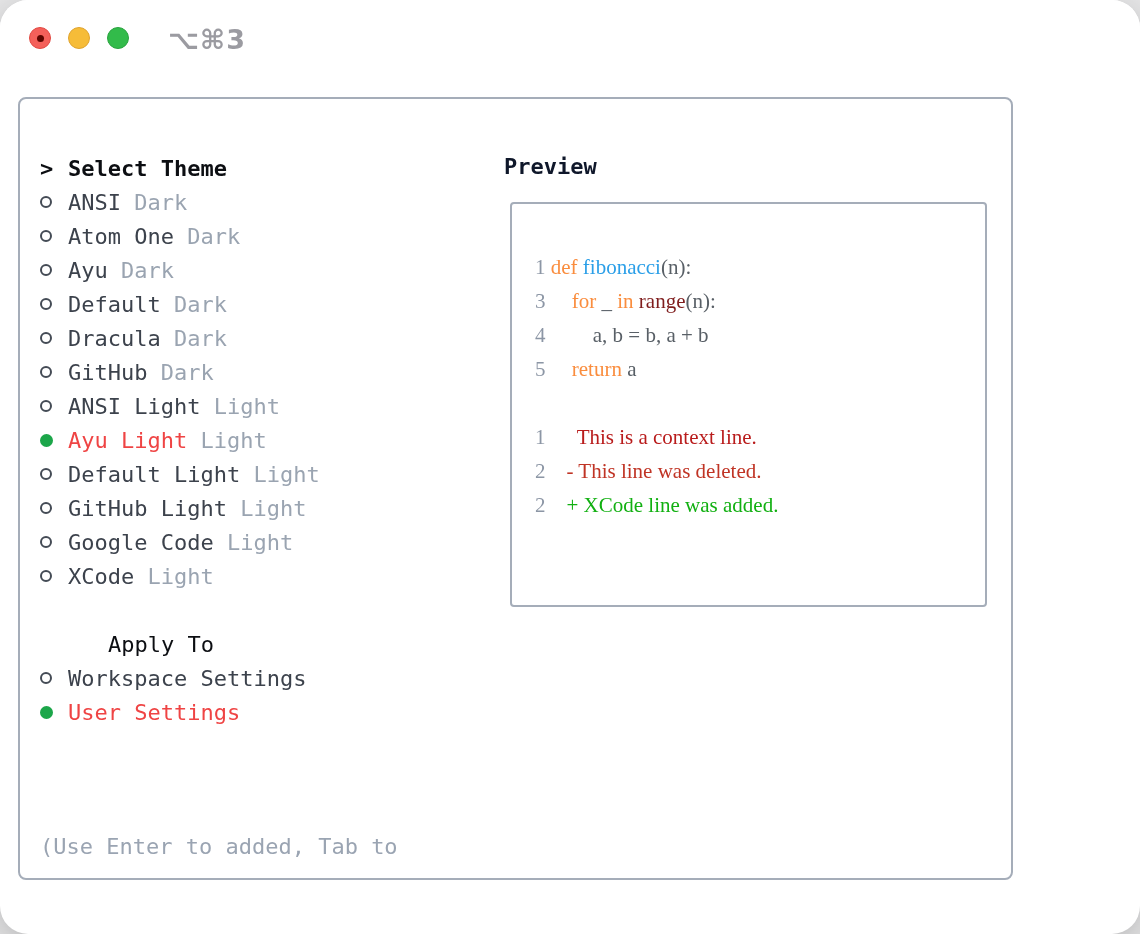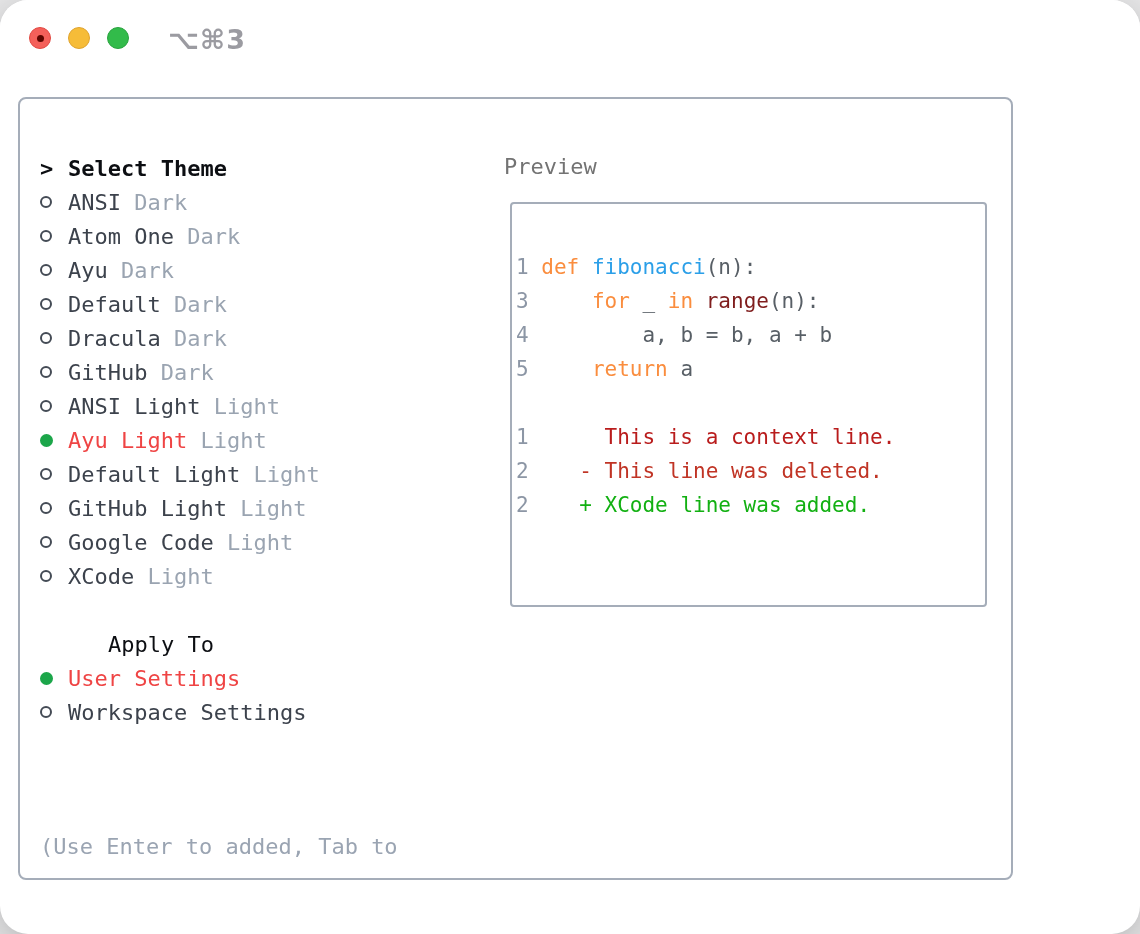--- a/index.html
+++ b/index.html
@@ -69,30 +69,31 @@
   .row .tag { color: #9aa4b1; }
   .apply-header { color: #0c0e12; margin-left: 40px; }
   .hint {
     position: absolute; left: 20px; top: 663px;
     font-size: 22px; line-height: 34px; color: #9aa4b2;
     white-space: pre;
   }
   
   .preview-title {
     position: absolute; left: 484px; top: 55px;
-    font-size: 22px; font-weight: normal; color: #737373;
+    font-size: 22px; font-weight: bold; color: #0f172a;
   }
   .preview-box {
     position: absolute; left: 490px; top: 103px;
     width: 477px; height: 405px;
     border: 2px solid #a5adb9;
     border-radius: 4px;
     background: #ffffff;
-    padding: 46px 0 0 4px;
+    padding: 46px 0 0 23px;
     overflow: hidden;
+    font-family: Liberation Serif, serif;
   }
   .code-line {
     font-size: 21px; line-height: 34px; min-height: 34px;
     white-space: pre; color: #585f66;
   }
   .seg-ln  { color: #8c96a5; }
   .seg-pl  { color: #585f66; }
   .seg-kw  { color: #fa8d3e; }
   .seg-fn  { color: #2b9fe8; }
   .seg-nm  { color: #a37acc; }
@@ -135,22 +136,22 @@
           <div class="row"><span class="gutter"><span class="radio"></span></span><span class="name">Google Code</span><span class="tag"> Light</span></div>
           <div class="row"><span class="gutter"><span class="radio"></span></span><span class="name">XCode</span><span class="tag"> Light</span></div>
         </div>
     </div>
 
     <div class="listcol" style="top:528px;">
       <div class="row">
         <span class="gutter"></span><span class="apply-header">Apply To</span>
       </div>
       <div id="apply-items">
+          <div class="row"><span class="gutter"><span class="radio"></span></span><span class="name">Workspace Settings</span></div>
           <div class="row selected"><span class="gutter"><span class="radio on"></span></span><span class="name">User Settings</span></div>
-          <div class="row"><span class="gutter"><span class="radio"></span></span><span class="name">Workspace Settings</span></div>
         </div>
     </div>
 
     <div class="hint">
       <div>(Use Enter to added, Tab to</div>
       <div>change focus)</div>
     </div>
 
     <div class="preview-title">Preview</div>
 

